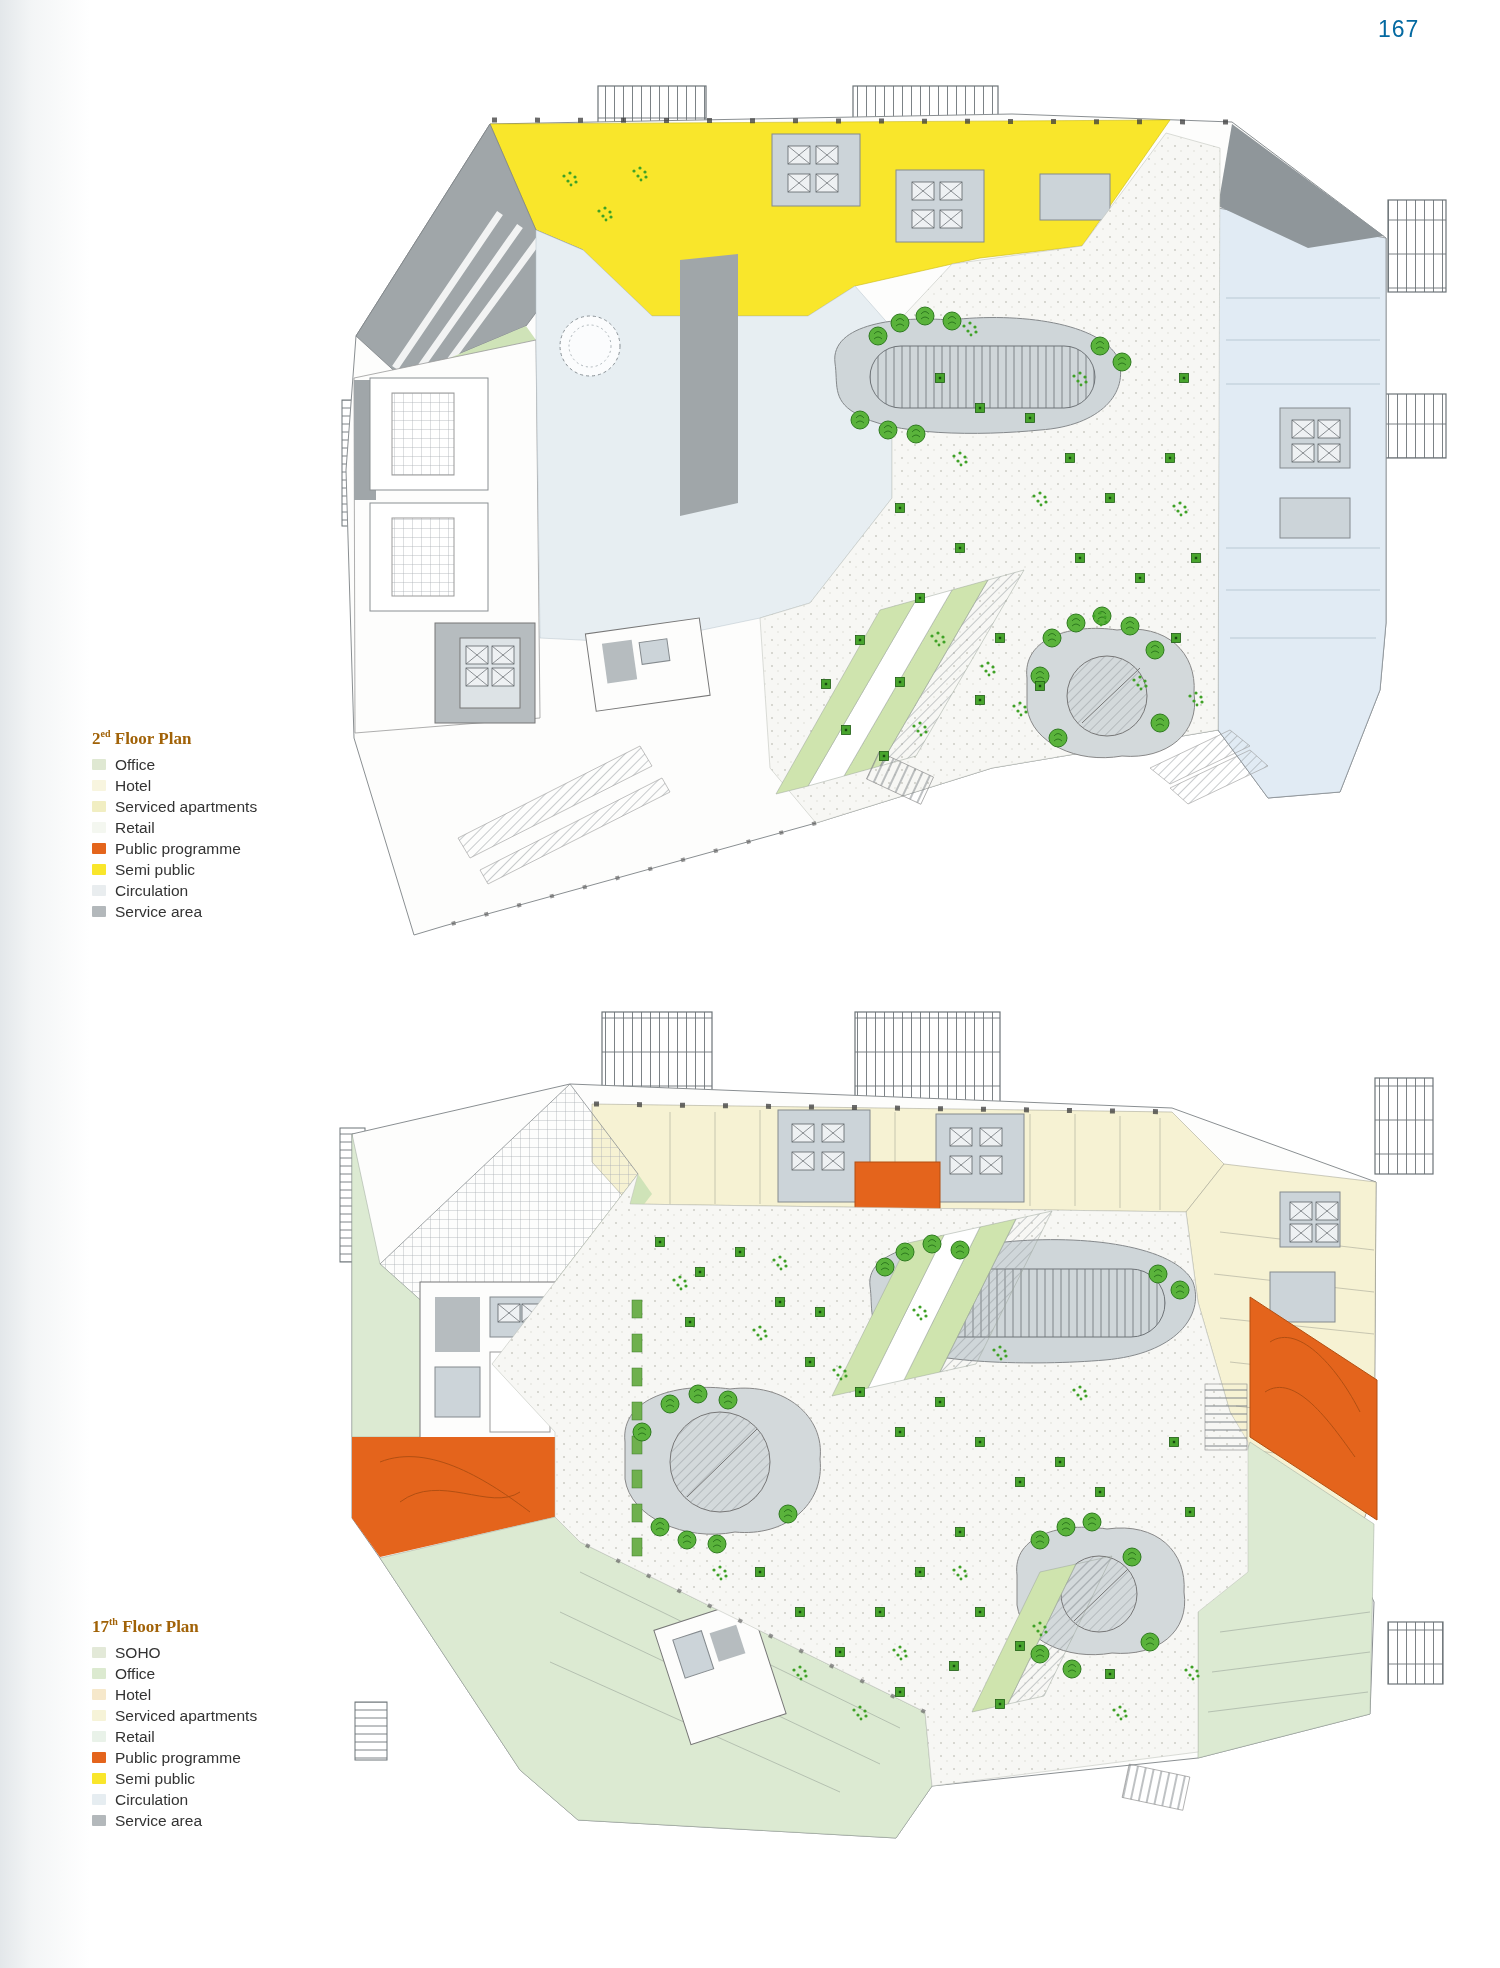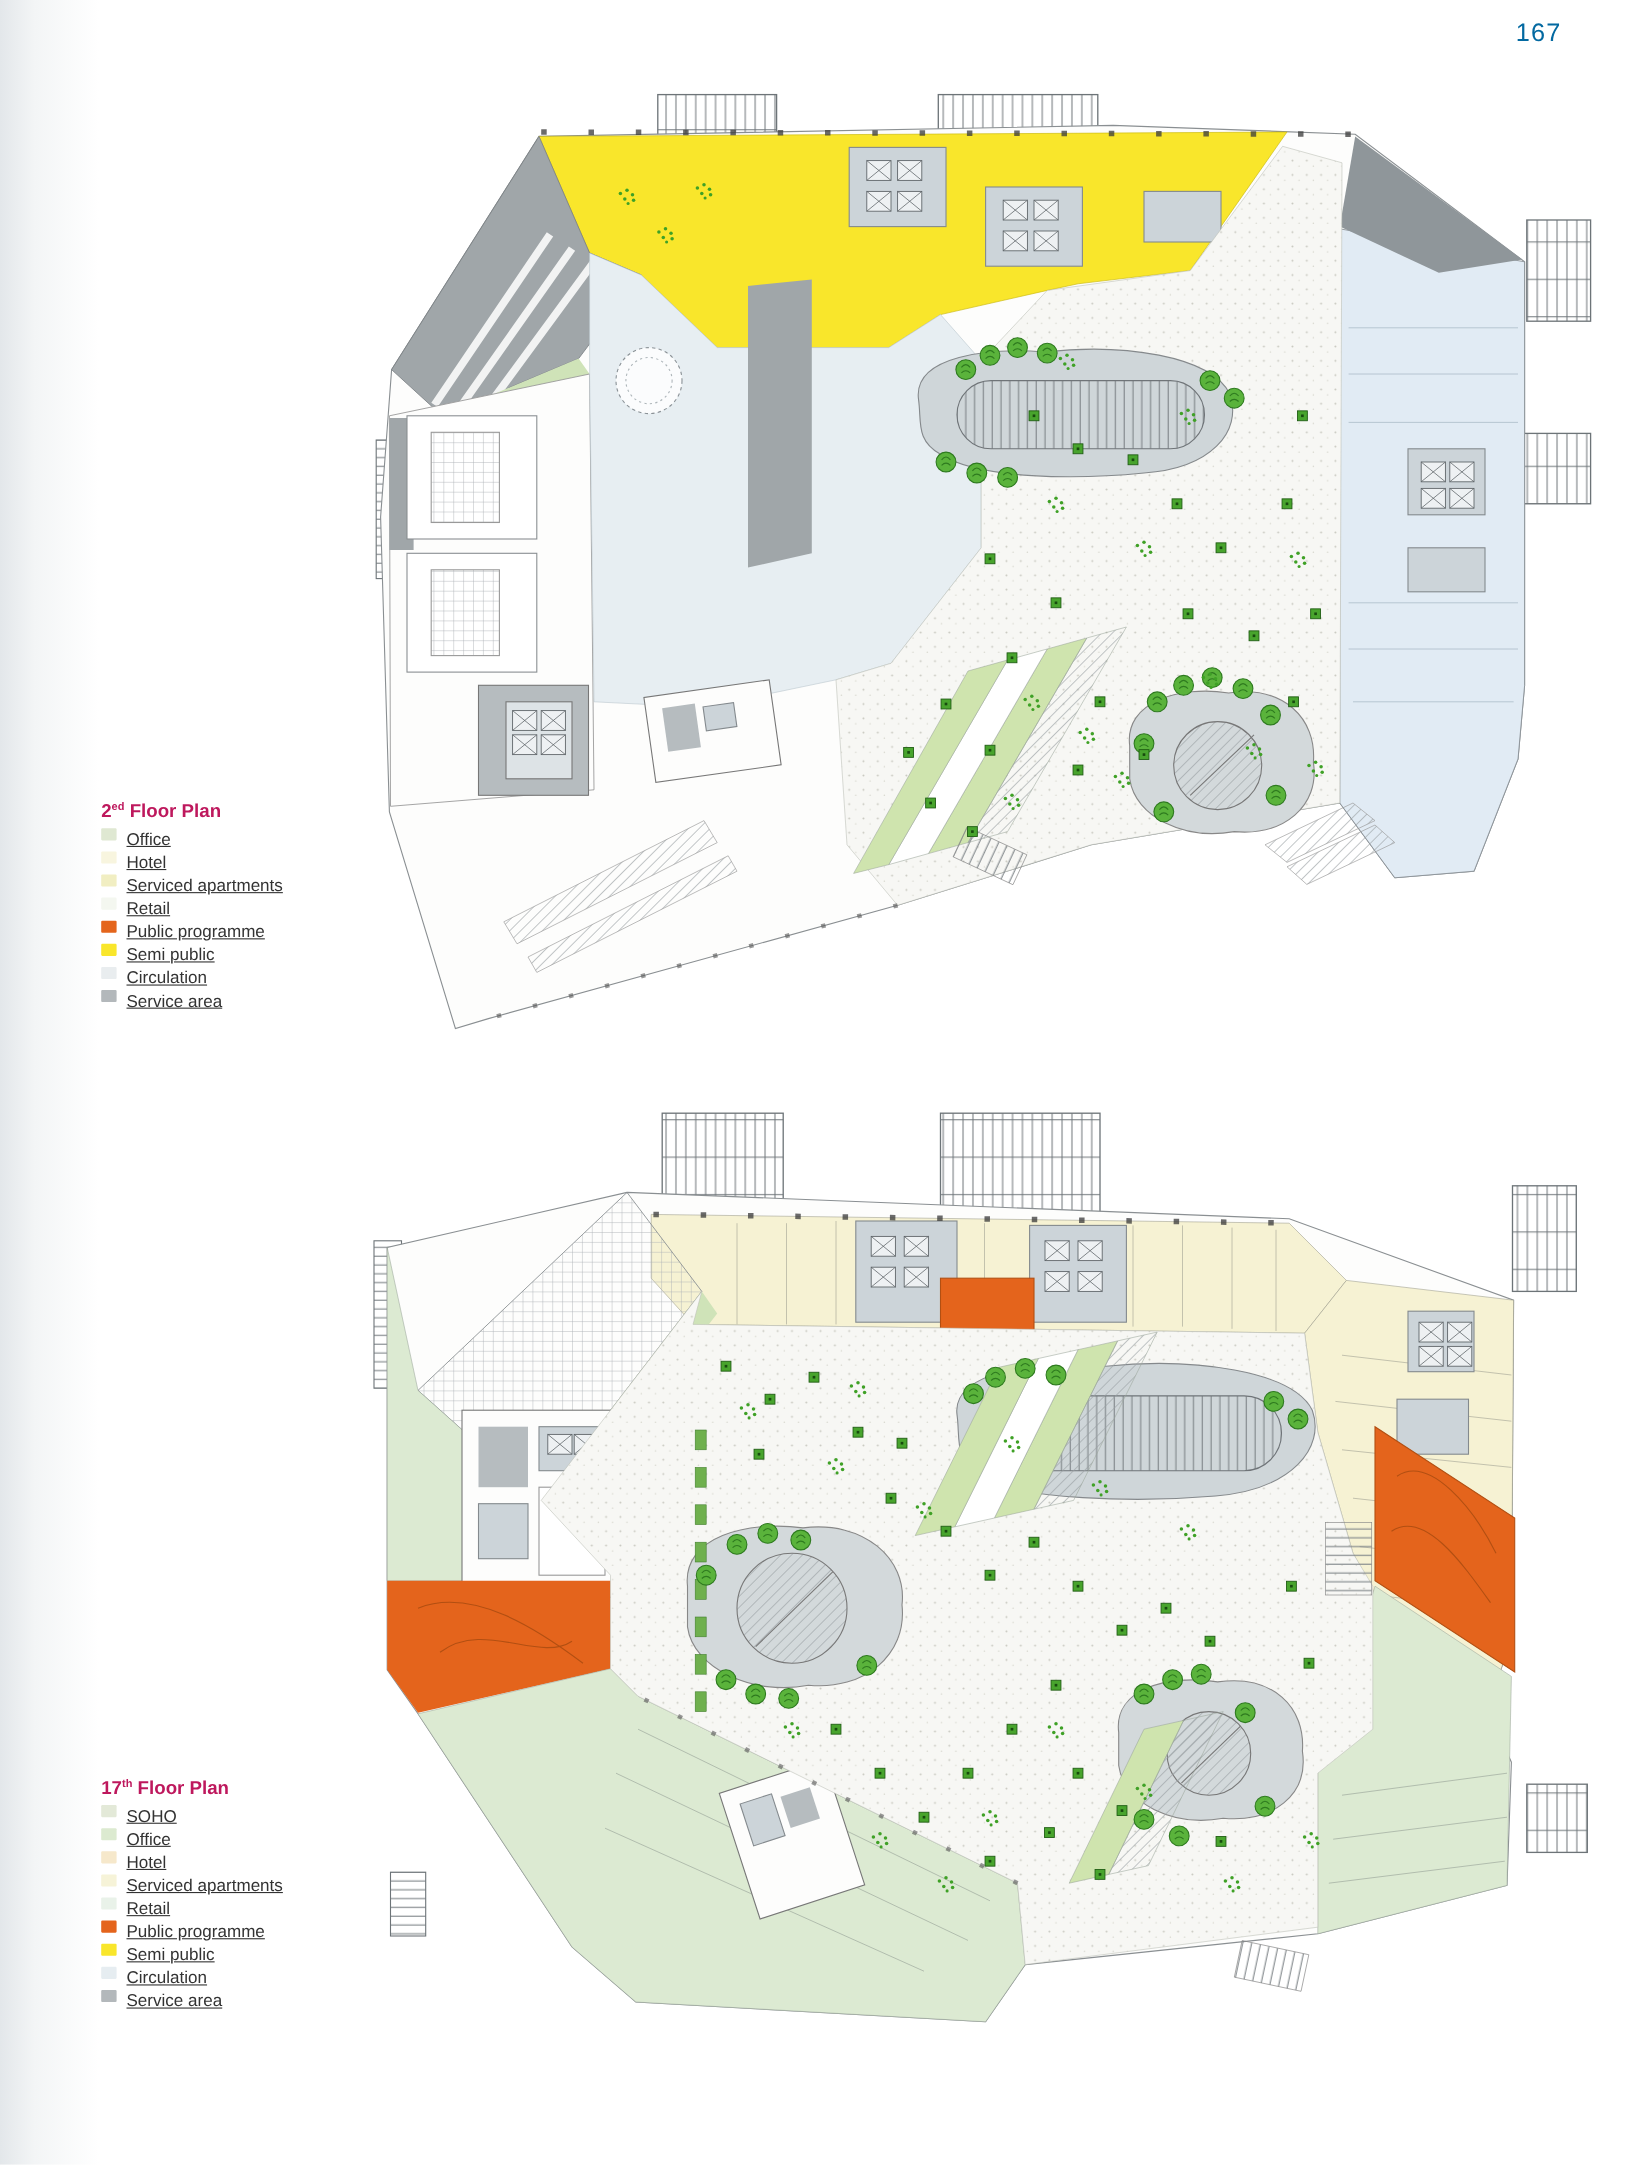--- a/index.html
+++ b/index.html
@@ -2,23 +2,23 @@
 <html style="--semi_public_yellow: #f9e62b; --public_orange: #e4641c; --cream: #f6f2d3; --pale_green: #dcead2; --circulation_blue: #e7eef2; --right_band_blue: #e1ebf4; --service_gray: #a0a6a9; --core_gray: #ccd4d9; --plaza_gray: #cfd6d9; --stipple_base: #f7f7f4; --tree_green: #5ab33b; --shrub_green: #48a42d;"><head>
 <meta charset="utf-8">
 <style>
   html,body{margin:0;padding:0;background:#ffffff;}
   body{width:1500px;height:1968px;position:relative;font-family:"Liberation Sans",sans-serif;overflow:hidden;}
   .binding-shadow{position:absolute;left:0;top:0;width:90px;height:100%;
     background:linear-gradient(to right,#e3e7ea 0%,#f3f5f6 35%,#ffffff 100%);}
   .page-number{position:absolute;left:1378px;top:16px;font-size:23px;color:#0369a1;letter-spacing:1px;}
   .plan-wrap{position:absolute;}
   .legend{position:absolute;color:#333;}
-  .legend-title{font-size:17px;font-weight:bold;color:#be185d;margin-bottom:5px;}
+  .legend-title{font-size:17px;font-weight:bold;color:#a16207;margin-bottom:5px;font-family:Liberation Serif, serif;}
   .legend-title sup{font-size:10px;font-weight:bold;}
-  .legend-row{display:flex;align-items:flex-start;height:21px;text-decoration:underline;}
+  .legend-row{display:flex;align-items:center;height:21px;}
   .swatch{width:14px;height:11px;margin-right:9px;flex:0 0 14px;border-radius:1px;}
   .legend-label{font-size:15.5px;line-height:21px;white-space:nowrap;}
   svg{display:block;overflow:visible;}
   
   .f-yellow{fill:var(--semi_public_yellow)}
   .f-orange{fill:var(--public_orange)}
   .f-cream{fill:var(--cream)}
   .f-green{fill:var(--pale_green)}
   .f-circ{fill:var(--circulation_blue)}
   .f-band{fill:var(--right_band_blue)}

